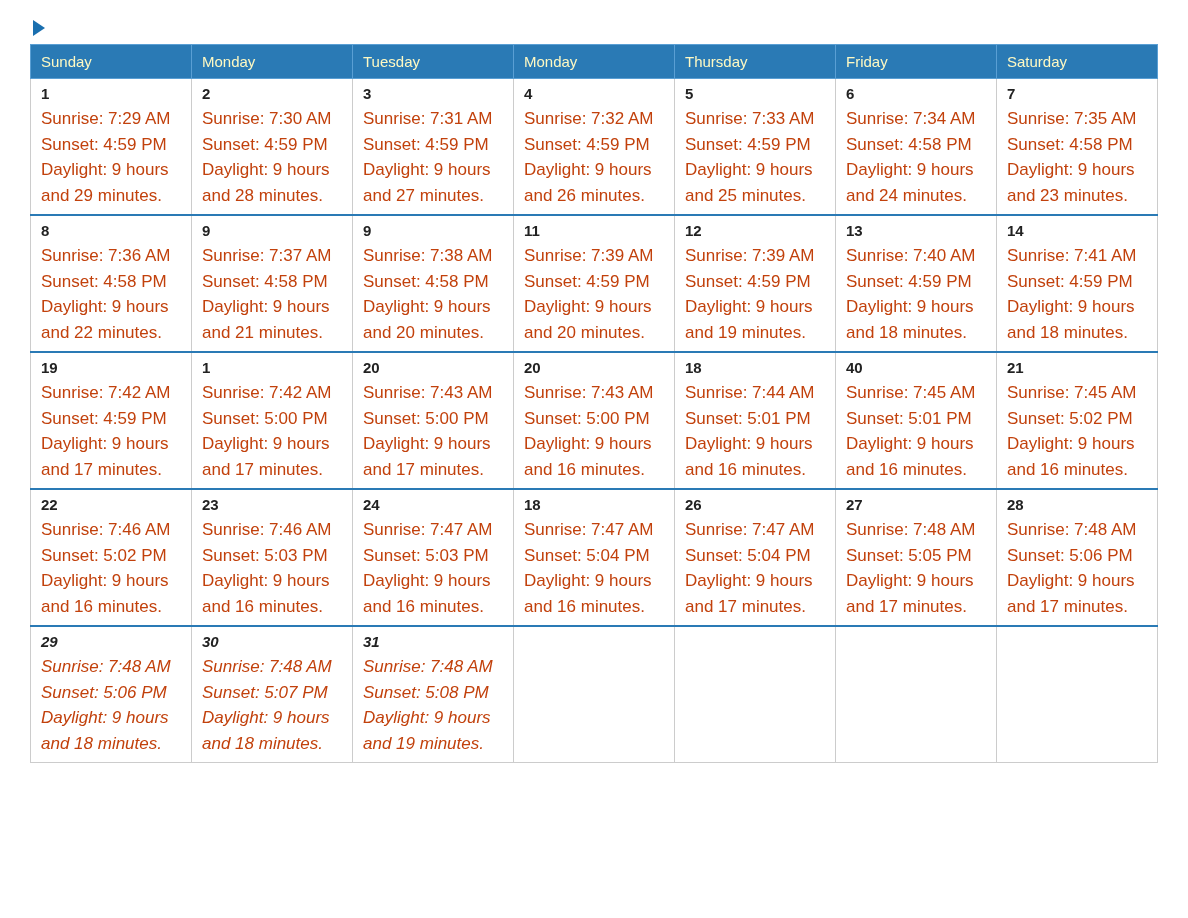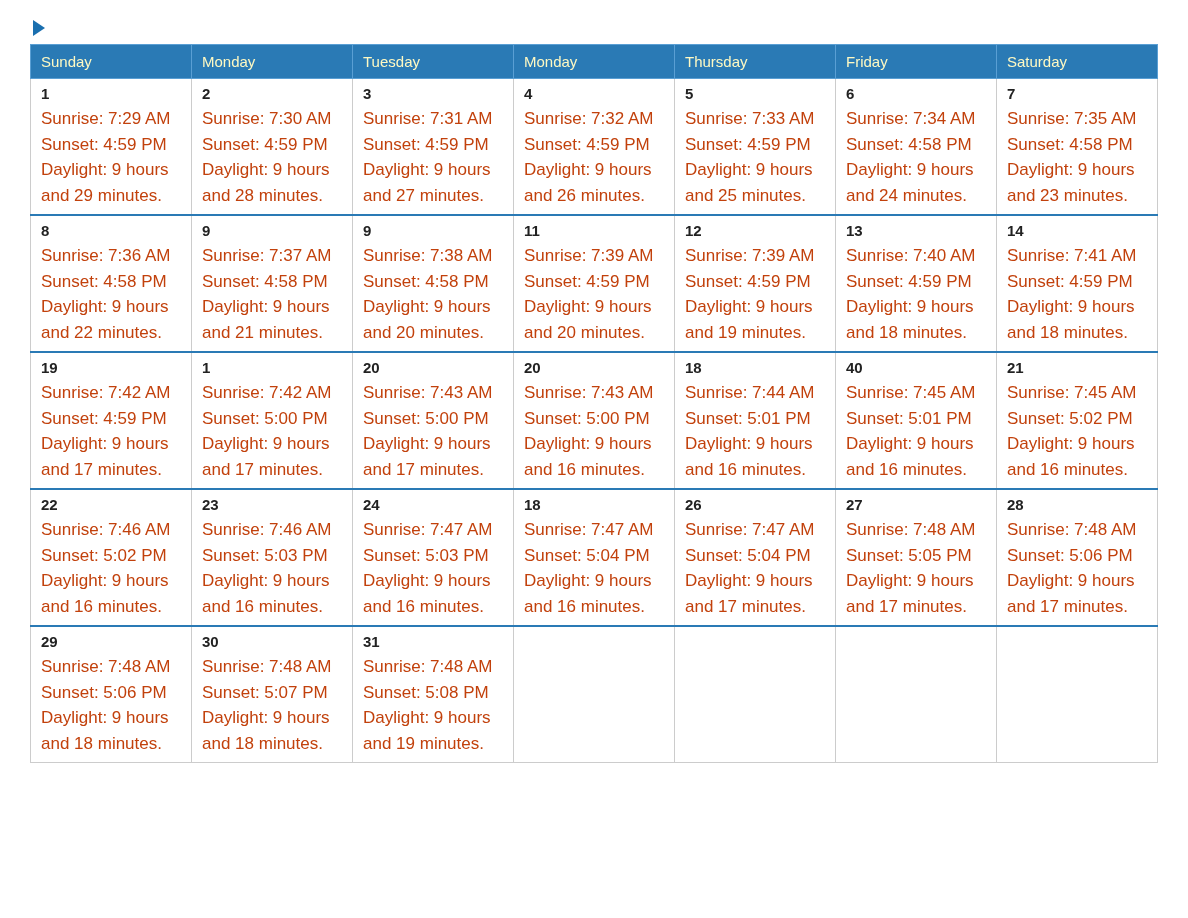--- a/index.html
+++ b/index.html
@@ -82,20 +82,21 @@
       padding: 6px 10px;
       border: 1px solid #ccc;
       font-size: 13px;
       width: calc(100% / 7);
       height: 110px;
       background: #fff;
     }
     .calendar tr:last-child td {
       height: auto;
       min-height: 100px;
+      font-style: italic;
     }
     .day-num {
       font-size: 15px;
       font-weight: bold;
       color: #222;
       margin-bottom: 4px;
     }
     .day-info {
       font-size: 17px;
       color: #c2410c;

